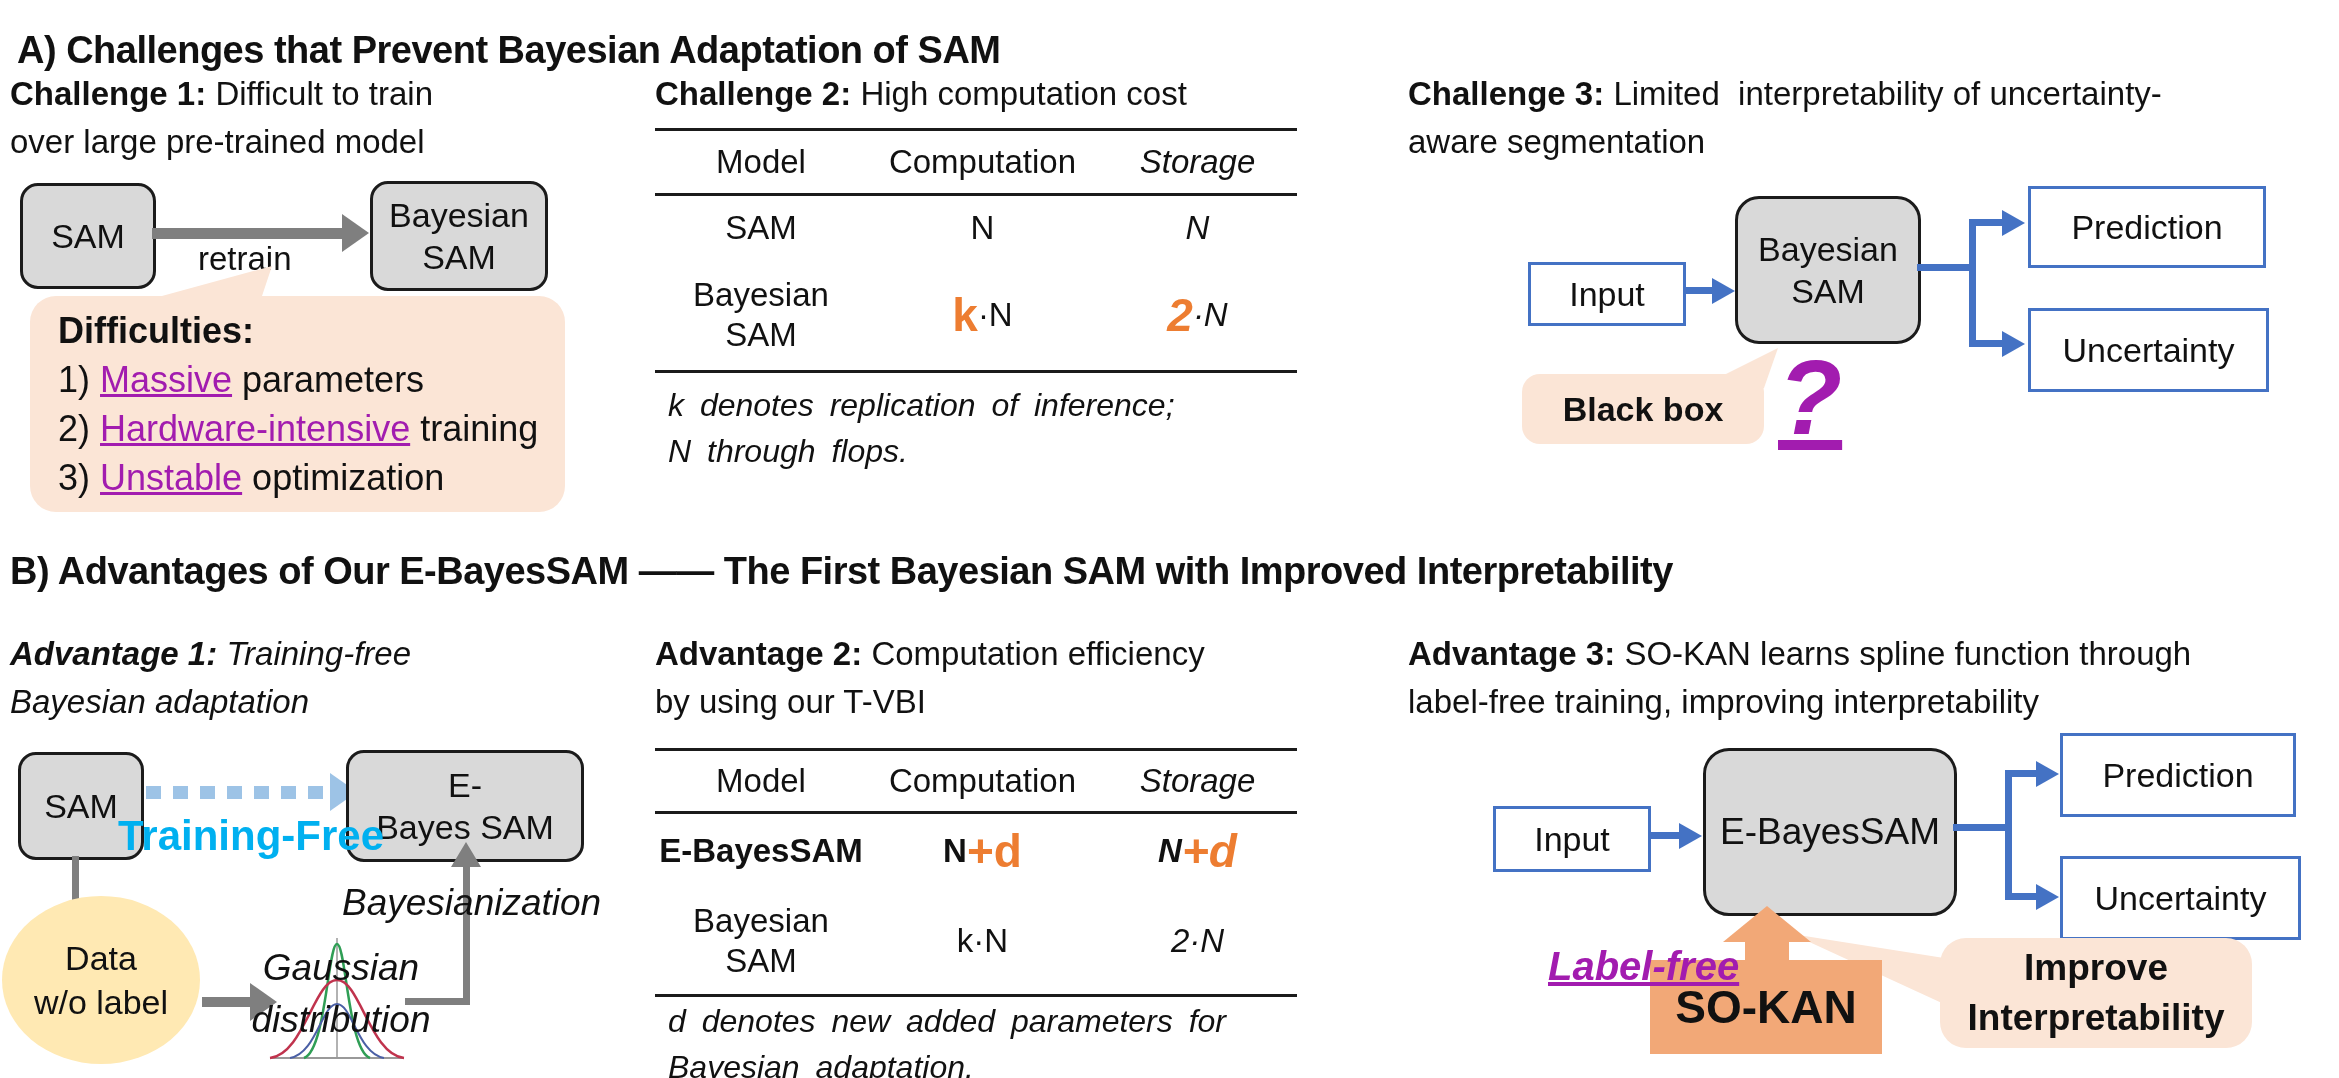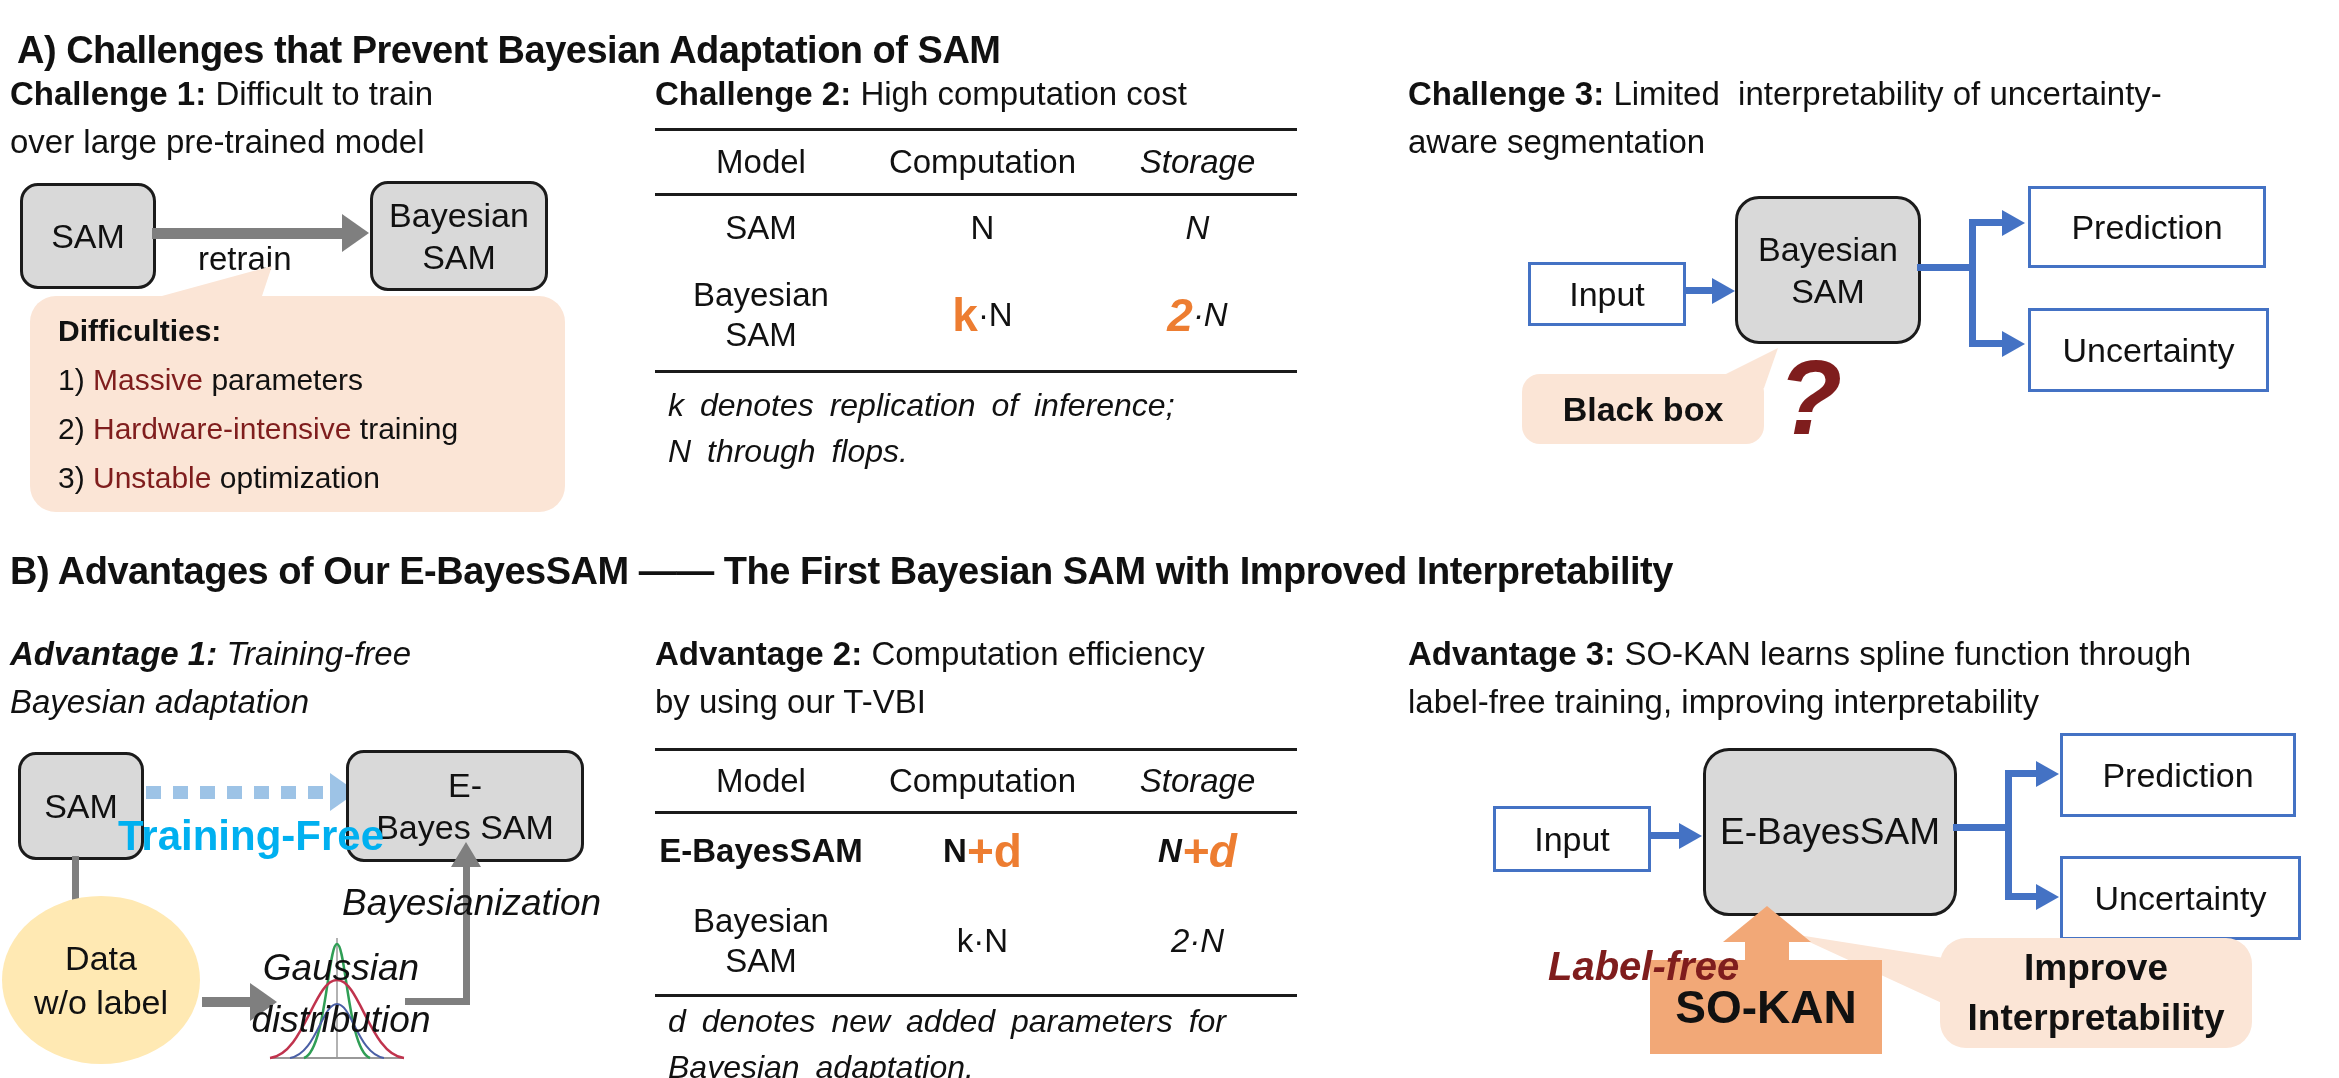--- a/index.html
+++ b/index.html
@@ -17,21 +17,21 @@
     font-size:34px;line-height:42px;text-align:center;
   }
   .bluebox{
     background:#ffffff;border:3px solid #4472c4;
     display:flex;align-items:center;justify-content:center;
     font-size:34px;text-align:center;
   }
   .bubble{
     background:#fbe5d6;border-radius:26px;
   }
-  .orange{color:#7f1d1d;}
+  .orange{color:#a21caf;text-decoration:underline;}
   .big-orange{color:#ed7d31;font-weight:700;font-size:46px;line-height:30px;}
   .shaft{background:#7f7f7f;}
   .blue-shaft{background:#4472c4;}
   .tri-right{width:0;height:0;border-top:19px solid transparent;border-bottom:19px solid transparent;border-left:27px solid #7f7f7f;}
   .tri-right-blue{width:0;height:0;border-top:13px solid transparent;border-bottom:13px solid transparent;border-left:23px solid #4472c4;}
   .tri-right-lblue{width:0;height:0;border-top:19px solid transparent;border-bottom:19px solid transparent;border-left:27px solid #9dc3e6;}
   .tri-up-gray{width:0;height:0;border-left:15px solid transparent;border-right:15px solid transparent;border-bottom:25px solid #7f7f7f;}
   .tbl{display:flex;flex-direction:column;border-top:3px solid #1b1b1b;border-bottom:3px solid #1b1b1b;font-size:33px;}
   .trow{display:flex;align-items:center;}
   .trow.thead{border-bottom:3px solid #1b1b1b;}
@@ -62,21 +62,21 @@
 
   <div class="abs graybox" style="left:370px;top:181px;width:172px;height:104px;">
       <span>Bayesian</span>
       <span>SAM</span>
     </div>
 
   <svg class="abs" style="left:128px;top:266px;" width="152" height="36">
       <polygon points="12,36 132,36 144,0" fill="#fbe5d6"></polygon>
     </svg>
   <div class="abs bubble" style="left:30px;top:296px;width:535px;height:216px;"></div>
-  <div class="abs" style="left:58px;top:306px;font-size:30px;line-height:49px;">
+  <div class="abs" style="left:58px;top:306px;font-size:36px;line-height:49px;">
     <div style="font-weight:700;">Difficulties:</div>
     <div><span>1) </span><span class="orange">Massive</span><span> parameters</span></div>
     <div><span>2) </span><span class="orange">Hardware-intensive</span><span> training</span></div>
     <div><span>3) </span><span class="orange">Unstable</span><span> optimization</span></div>
   </div>
 
   <div class="abs heading" style="left:655px;top:70px;width:660px;"><span class="hb">Challenge 2:</span><span> High computation cost</span></div>
 
   <div class="abs tbl" style="left:655px;top:128px;width:642px;">
     <div class="trow thead" style="height:62px;">

